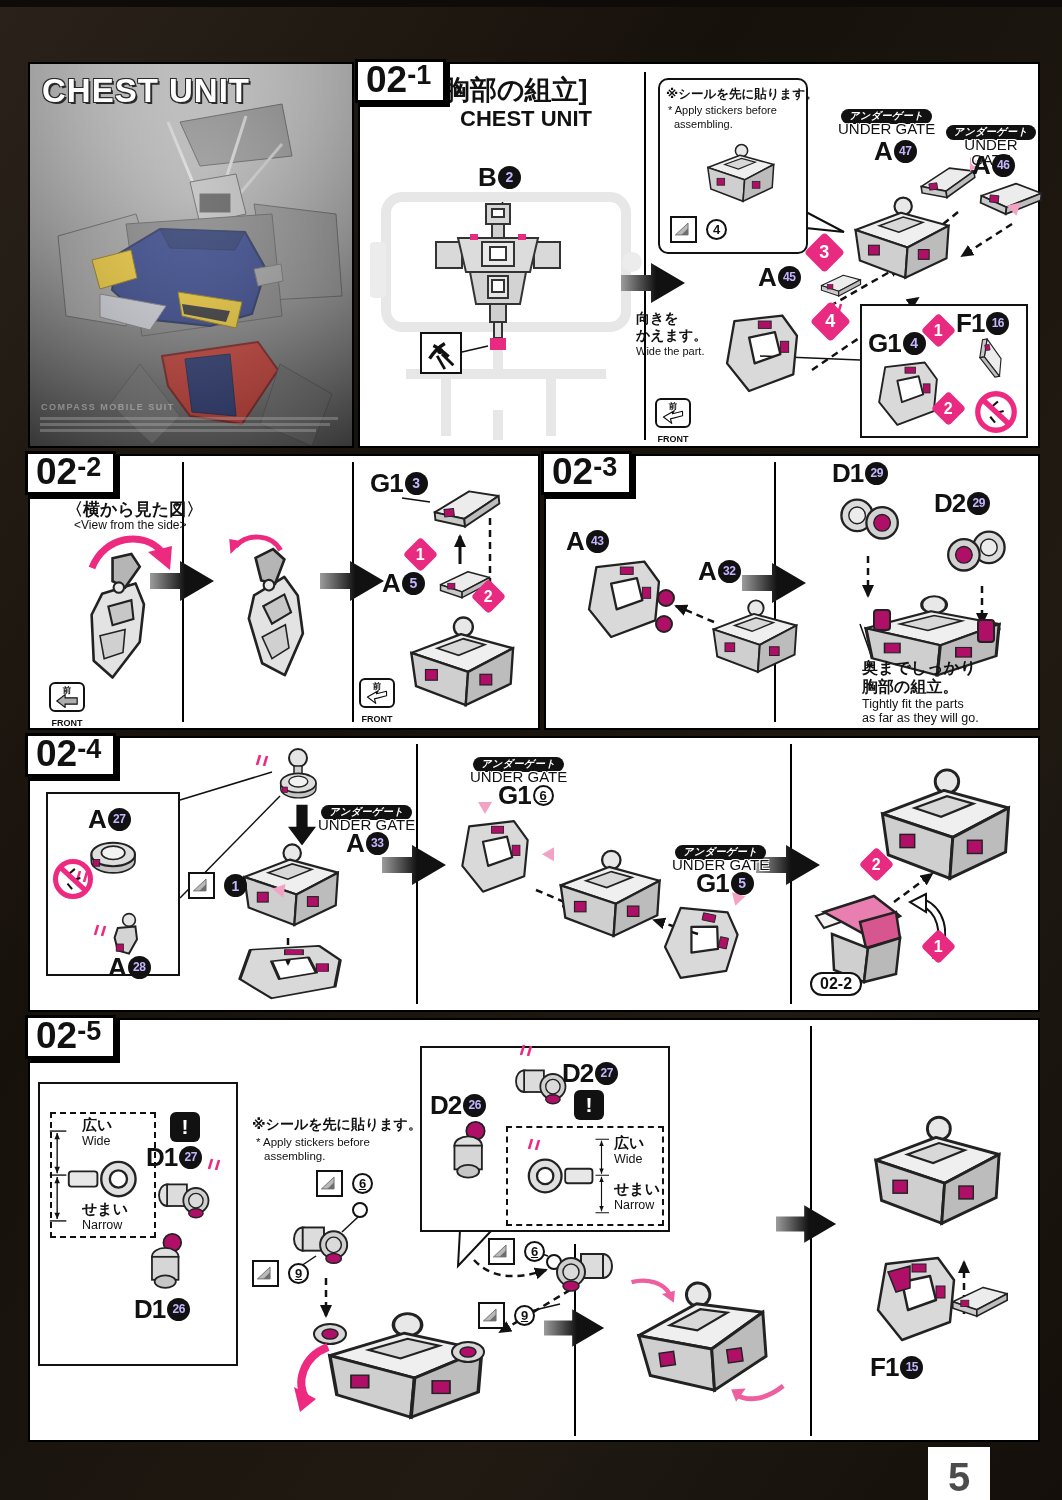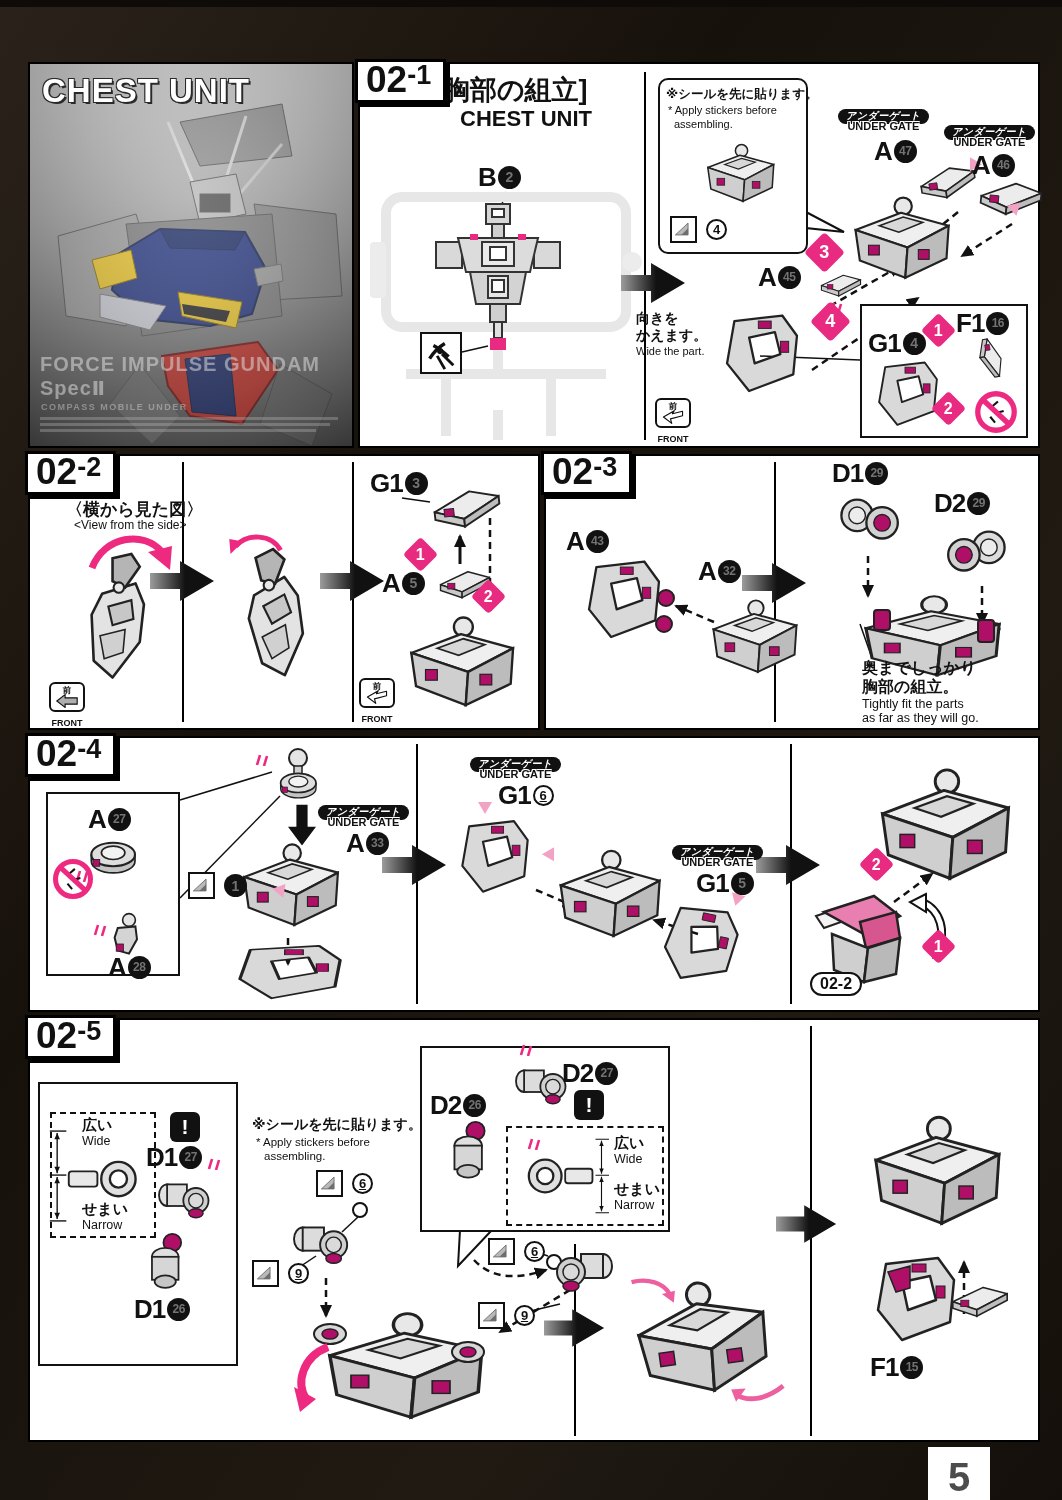--- a/index.html
+++ b/index.html
@@ -13,34 +13,34 @@
   
   .shdr{position:absolute;left:-5px;top:-5px;background:#fff;border:3px solid #000;
         padding:0 12px 3px 8px;line-height:.95;display:flex;align-items:flex-start;
         box-shadow:4px 4px 0 #000;z-index:5}
   .shdr .n1{font-size:37px;font-weight:bold}
   .shdr .n2{font-size:27px;font-weight:bold;padding-top:1px}
   
   .plabel{position:absolute;display:flex;align-items:center;font-weight:bold;white-space:nowrap;z-index:4}
   .pcode{font-size:26px;letter-spacing:-1px;line-height:1}
   .cb{display:inline-flex;align-items:center;justify-content:center;width:23px;height:23px;
-      border-radius:50%;background:#111;color:#737373;font-size:14px;font-weight:bold;margin-left:2px;flex:0 0 auto}
+      border-radius:50%;background:#111;color:#c4b5fd;font-size:14px;font-weight:bold;margin-left:2px;flex:0 0 auto}
   .cb.two{font-size:12px;letter-spacing:-.5px}
   .cw{background:#fff;color:#111;border:2.5px solid #111;width:21px;height:21px;font-size:13px}
   .cw.u{text-decoration:underline}
   
   .dia{position:absolute;width:29px;height:29px;background:#e82a80;border-radius:4px;
        transform:rotate(45deg);display:flex;align-items:center;justify-content:center;z-index:4}
   .dia>span{transform:rotate(-45deg);color:#fff;font-size:18px;font-weight:bold}
   .dia.sm{width:25px;height:25px}.dia.sm>span{font-size:16px}
   
   .ug{position:absolute;text-align:center;line-height:1;z-index:4}
   .ug .jp{display:inline-block;background:#111;color:#fff;border-radius:9px;padding:2px 8px 3px;
           font-size:10px;font-weight:bold;font-style:italic;letter-spacing:.5px}
-  .ug .en{display:block;font-size:11px;font-weight:bold;margin-top:-3px;
+  .ug .en{display:block;font-size:15px;font-weight:normal;margin-top:-3px;
           text-shadow:-1px -1px 0 #fff,1px -1px 0 #fff,-1px 1px 0 #fff,1px 1px 0 #fff}
   
   .front{position:absolute;width:42px;text-align:center;z-index:4}
   .fbox{width:36px;height:30px;border:2px solid #111;border-radius:6px;background:#fff;margin:0 auto;
         display:flex;flex-direction:column;align-items:center;justify-content:center}
   .fjp{font-size:8.5px;font-weight:bold;line-height:1}
   .fen{font-size:9px;font-weight:bold;line-height:1.2}
   
   .stk{position:absolute;width:27px;height:27px;background:#fff;border:2.5px solid #111;z-index:4}
   .cnumpos{position:absolute;z-index:4}
@@ -228,22 +228,21 @@
       <polygon points="148,228 212,238 206,264 152,252" fill="#e8c229" stroke="#8a6d00"></polygon>
       <polygon points="152,240 200,247 196,258 154,250" fill="#26262a"></polygon>
       <polygon points="224,205 251,200 253,217 228,222" fill="#9a9a9a" stroke="#666"></polygon>
       <polygon points="132,292 228,278 248,306 212,360 160,352 138,322" fill="#c03028" stroke="#6e1414" stroke-width="2"></polygon>
       <polygon points="155,295 200,290 206,352 162,348" fill="#1c2b66" stroke="#101c44"></polygon>
       <polygon points="110,300 150,352 122,380 80,340" fill="#6e6e6e" stroke="#555"></polygon>
       <polygon points="250,300 302,330 282,382 230,360" fill="#646464" stroke="#4c4c4c"></polygon>
       <rect width="322" height="382" fill="url(#pv)"></rect>
     </svg>
     <div class="phototitle">CHEST UNIT</div>
-    <div class="photocap1">FORCE IMPULSE GUNDAM SpecⅡ</div>
-    <div class="photocap2">COMPASS MOBILE UNDER</div>
+    <div class="photocap2">COMPASS MOBILE SUIT</div>
     <div class="fineline" style="left:10px;bottom:26px;width:298px"></div>
     <div class="fineline" style="left:10px;bottom:20px;width:290px"></div>
     <div class="fineline" style="left:10px;bottom:14px;width:276px"></div>
   </div>
 
   <div class="panel" style="left:358px;top:55px;width:682px;height:386px">
     <svg class="lines" viewBox="0 0 678 382">
       <line x1="146" y1="128" x2="138" y2="152" stroke="#111" stroke-width="1.5"></line>
       <line x1="102" y1="288" x2="128" y2="282" stroke="#111" stroke-width="1.5"></line>
       <polygon points="446,148 484,168 446,164" fill="#fff" stroke="#111" stroke-width="2"></polygon>

